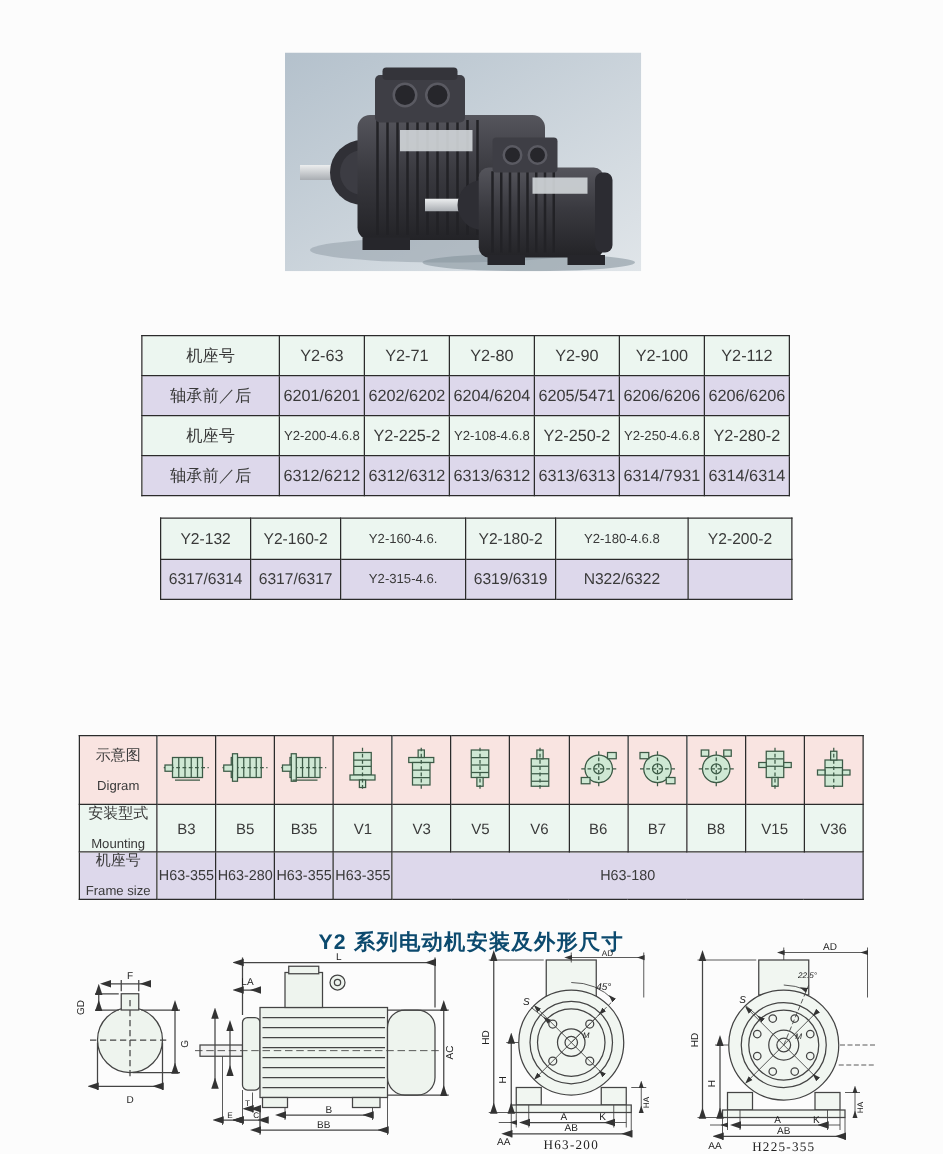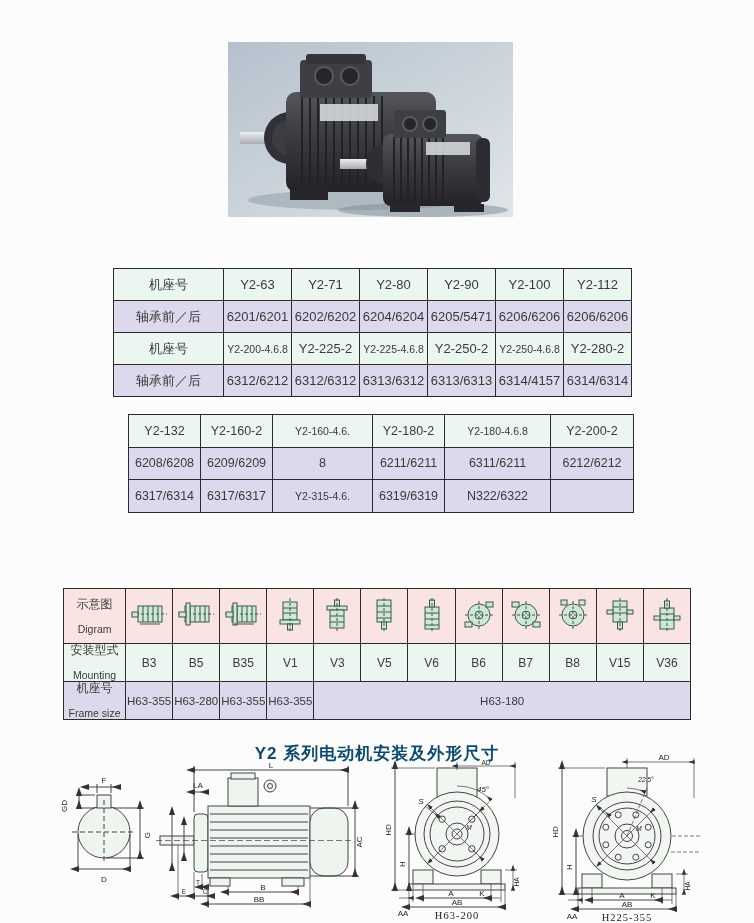--- a/index.html
+++ b/index.html
@@ -141,32 +141,32 @@
           <td class="c-purple">6202/6202</td>
           <td class="c-purple">6204/6204</td>
           <td class="c-purple">6205/5471</td>
           <td class="c-purple">6206/6206</td>
           <td class="c-purple">6206/6206</td>
         </tr>
         <tr>
           <td class="c-green">机座号</td>
           <td class="c-green long">Y2-200-4.6.8</td>
           <td class="c-green">Y2-225-2</td>
-          <td class="c-green long">Y2-225-4.6.8</td>
+          <td class="c-green long">Y2-108-4.6.8</td>
           <td class="c-green">Y2-250-2</td>
           <td class="c-green long">Y2-250-4.6.8</td>
           <td class="c-green">Y2-280-2</td>
         </tr>
         <tr>
           <td class="c-purple">轴承前／后</td>
           <td class="c-purple">6312/6212</td>
           <td class="c-purple">6312/6312</td>
           <td class="c-purple">6313/6312</td>
           <td class="c-purple">6313/6313</td>
-          <td class="c-purple">6314/4157</td>
+          <td class="c-purple">6314/7931</td>
           <td class="c-purple">6314/6314</td>
         </tr>
       </tbody>
   </table>
 </div>
 
 <div class="abs" style="left:128px;top:414px;">
   <table id="table-b">
     <colgroup>
         <col style="width:72px">
@@ -177,28 +177,20 @@
         <col style="width:83px">
       </colgroup>
     <tbody>
         <tr>
           <td class="c-green">Y2-132</td>
           <td class="c-green">Y2-160-2</td>
           <td class="c-green long">Y2-160-4.6.</td>
           <td class="c-green">Y2-180-2</td>
           <td class="c-green long">Y2-180-4.6.8</td>
           <td class="c-green">Y2-200-2</td>
-        </tr>
-        <tr>
-          <td class="c-purple">6208/6208</td>
-          <td class="c-purple">6209/6209</td>
-          <td class="c-purple">8</td>
-          <td class="c-purple">6211/6211</td>
-          <td class="c-purple">6311/6211</td>
-          <td class="c-purple">6212/6212</td>
         </tr>
         <tr>
           <td class="c-purple">6317/6314</td>
           <td class="c-purple">6317/6317</td>
           <td class="c-purple long">Y2-315-4.6.</td>
           <td class="c-purple">6319/6319</td>
           <td class="c-purple">N322/6322</td>
           <td class="c-purple"></td>
         </tr>
       </tbody>

